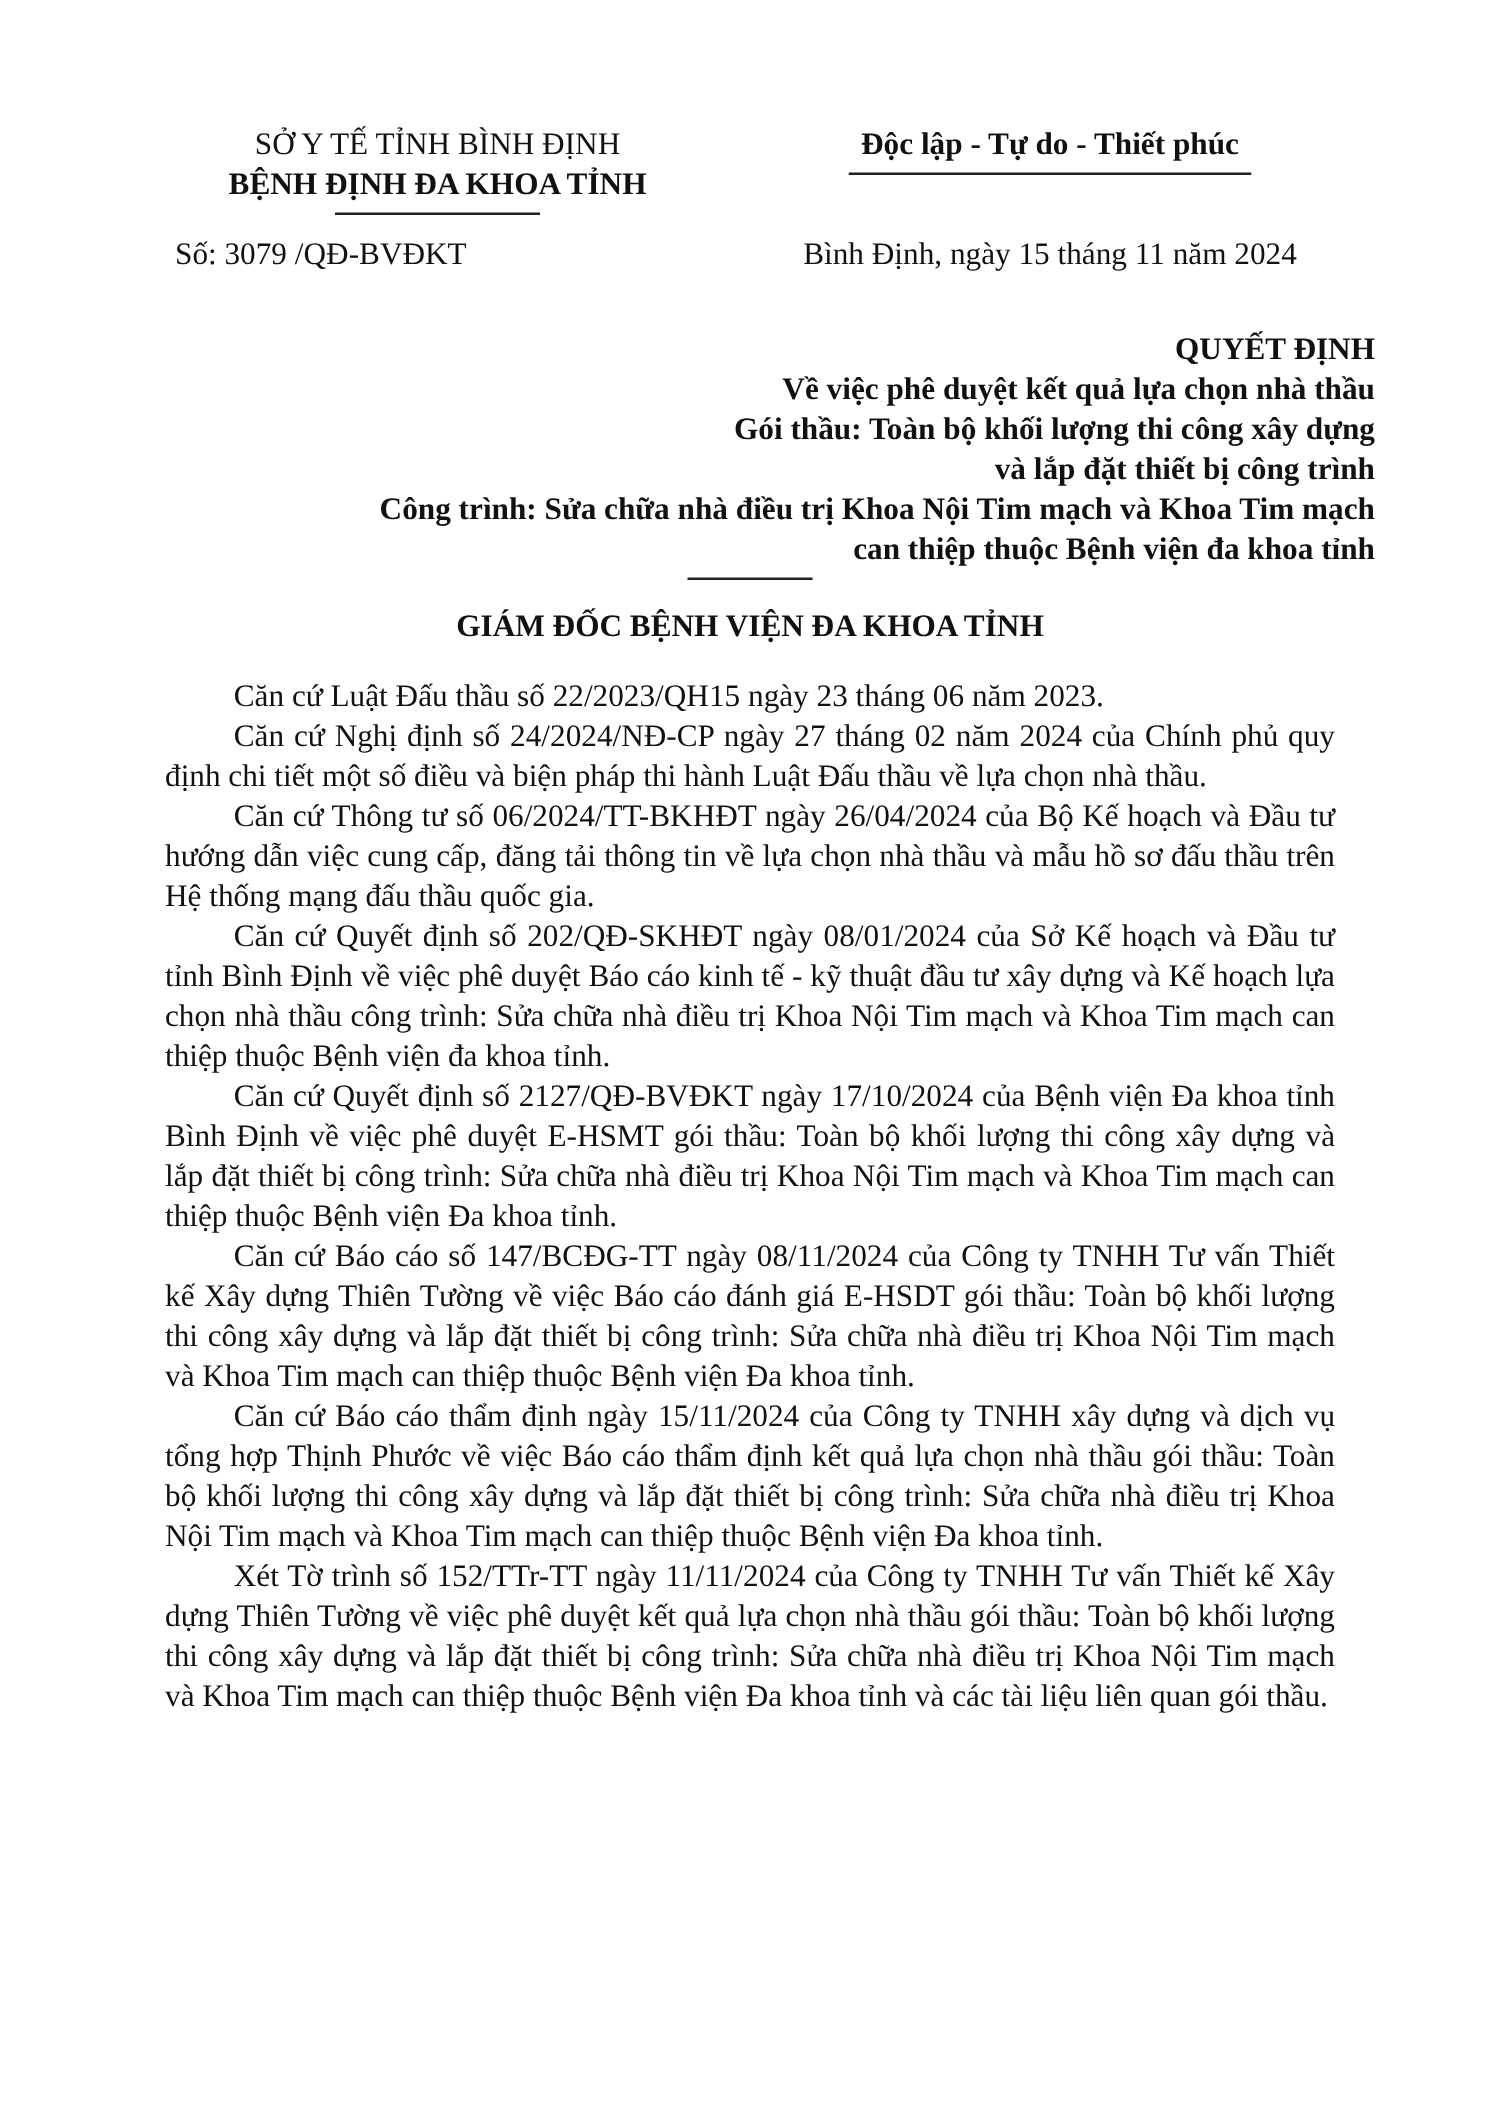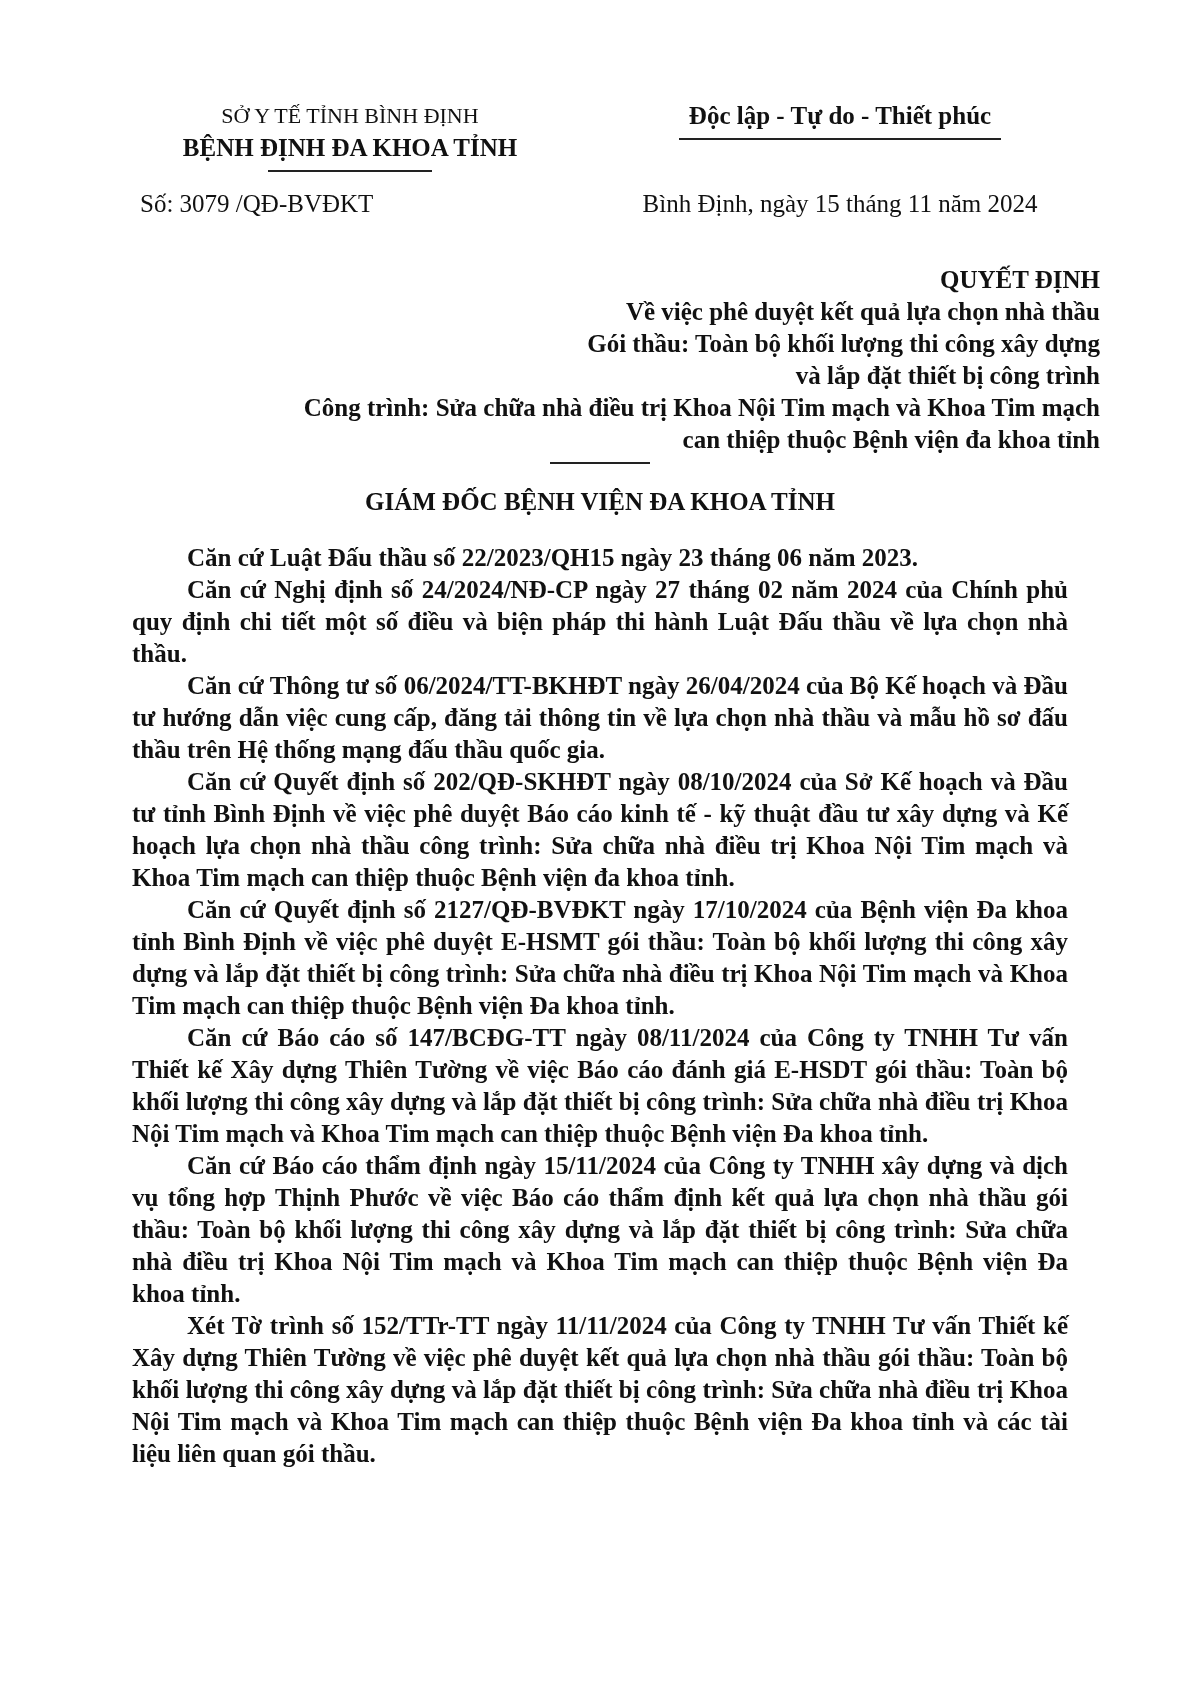--- a/index.html
+++ b/index.html
@@ -3,34 +3,34 @@
   <meta charset="utf-8">
   <style>
     html, body { margin: 0; padding: 0; background: #ffffff; }
     body {
       width: 1200px; height: 1698px; overflow: hidden; position: relative;
       font-family: "Liberation Serif", "DejaVu Serif", serif; color: #111111;
     }
     .page { position: absolute; left: 0; top: 0; width: 1200px; height: 1698px; }
     .hdr-left { position: absolute; left: 140px; top: 100px; width: 420px; text-align: center; }
     .hdr-right { position: absolute; left: 560px; top: 100px; width: 560px; text-align: center; }
-    .hdr-line1 { font-size: 22px; line-height: 32px; white-space: nowrap; }
+    .hdr-line1 { font-size: 25px; line-height: 32px; white-space: nowrap; }
     .hdr-line2 { font-size: 25px; line-height: 32px; font-weight: bold; white-space: nowrap; }
     .hdr-right .hdr-line1 { font-weight: bold; }
     .rule { height: 2px; background: #222; margin: 6px auto 0; }
     .rule-left { width: 164px; }
     .rule-right { width: 322px; }
     .docno { position: absolute; left: 140px; top: 190px; width: 420px; text-align: left; font-size: 25px; white-space: nowrap; }
     .dateline { position: absolute; left: 560px; top: 190px; width: 560px; text-align: center; font-size: 25px; white-space: nowrap; }
     .title-block { position: absolute; left: 100px; top: 264px; width: 1000px; text-align: right; font-weight: bold; font-size: 25px; line-height: 32px; }
     .title-block .t-main { font-size: 25px; }
     .rule-title { width: 100px; height: 2px; background: #222; margin: 6px auto 0; }
     .authority { position: absolute; left: 100px; top: 488px; width: 1000px; text-align: center; font-weight: bold; font-size: 25px; }
     .body { position: absolute; left: 132px; top: 542px; width: 936px; font-size: 25px; line-height: 32px; text-align: justify; }
-    .para { text-indent: 55px; margin: 0 0 0 0; font-weight: bold; }
+    .para { text-indent: 55px; margin: 0 0 0 0; }
   </style>
 </head>
 <body>
 
 <div class="page">
 
   <div class="hdr-left">
     <div class="hdr-line1">SỞ Y TẾ TỈNH BÌNH ĐỊNH</div>
     <div class="hdr-line2">BỆNH ĐỊNH ĐA KHOA TỈNH</div>
     <div class="rule rule-left"></div>
@@ -53,20 +53,20 @@
     <div>can thiệp thuộc Bệnh viện đa khoa tỉnh</div>
     <div class="rule-title"></div>
   </div>
 
   <div class="authority">GIÁM ĐỐC BỆNH VIỆN ĐA KHOA TỈNH</div>
 
   <div class="body">
     <p class="para">Căn cứ Luật Đấu thầu số 22/2023/QH15 ngày 23 tháng 06 năm 2023.</p>
     <p class="para">Căn cứ Nghị định số 24/2024/NĐ-CP ngày 27 tháng 02 năm 2024 của Chính phủ quy định chi tiết một số điều và biện pháp thi hành Luật Đấu thầu về lựa chọn nhà thầu.</p>
     <p class="para">Căn cứ Thông tư số 06/2024/TT-BKHĐT ngày 26/04/2024 của Bộ Kế hoạch và Đầu tư hướng dẫn việc cung cấp, đăng tải thông tin về lựa chọn nhà thầu và mẫu hồ sơ đấu thầu trên Hệ thống mạng đấu thầu quốc gia.</p>
-    <p class="para">Căn cứ Quyết định số 202/QĐ-SKHĐT ngày 08/10/2024 của Sở Kế hoạch và Đầu tư tỉnh Bình Định về việc phê duyệt Báo cáo kinh tế - kỹ thuật đầu tư xây dựng và Kế hoạch lựa chọn nhà thầu công trình: Sửa chữa nhà điều trị Khoa Nội Tim mạch và Khoa Tim mạch can thiệp thuộc Bệnh viện đa khoa tỉnh.</p>
+    <p class="para">Căn cứ Quyết định số 202/QĐ-SKHĐT ngày 08/01/2024 của Sở Kế hoạch và Đầu tư tỉnh Bình Định về việc phê duyệt Báo cáo kinh tế - kỹ thuật đầu tư xây dựng và Kế hoạch lựa chọn nhà thầu công trình: Sửa chữa nhà điều trị Khoa Nội Tim mạch và Khoa Tim mạch can thiệp thuộc Bệnh viện đa khoa tỉnh.</p>
     <p class="para">Căn cứ Quyết định số 2127/QĐ-BVĐKT ngày 17/10/2024 của Bệnh viện Đa khoa tỉnh Bình Định về việc phê duyệt E-HSMT gói thầu: Toàn bộ khối lượng thi công xây dựng và lắp đặt thiết bị công trình: Sửa chữa nhà điều trị Khoa Nội Tim mạch và Khoa Tim mạch can thiệp thuộc Bệnh viện Đa khoa tỉnh.</p>
     <p class="para">Căn cứ Báo cáo số 147/BCĐG-TT ngày 08/11/2024 của Công ty TNHH Tư vấn Thiết kế Xây dựng Thiên Tường về việc Báo cáo đánh giá E-HSDT gói thầu: Toàn bộ khối lượng thi công xây dựng và lắp đặt thiết bị công trình: Sửa chữa nhà điều trị Khoa Nội Tim mạch và Khoa Tim mạch can thiệp thuộc Bệnh viện Đa khoa tỉnh.</p>
     <p class="para">Căn cứ Báo cáo thẩm định ngày 15/11/2024 của Công ty TNHH xây dựng và dịch vụ tổng hợp Thịnh Phước về việc Báo cáo thẩm định kết quả lựa chọn nhà thầu gói thầu: Toàn bộ khối lượng thi công xây dựng và lắp đặt thiết bị công trình: Sửa chữa nhà điều trị Khoa Nội Tim mạch và Khoa Tim mạch can thiệp thuộc Bệnh viện Đa khoa tỉnh.</p>
     <p class="para">Xét Tờ trình số 152/TTr-TT ngày 11/11/2024 của Công ty TNHH Tư vấn Thiết kế Xây dựng Thiên Tường về việc phê duyệt kết quả lựa chọn nhà thầu gói thầu: Toàn bộ khối lượng thi công xây dựng và lắp đặt thiết bị công trình: Sửa chữa nhà điều trị Khoa Nội Tim mạch và Khoa Tim mạch can thiệp thuộc Bệnh viện Đa khoa tỉnh và các tài liệu liên quan gói thầu.</p>
   </div>
 
 </div>
 
 </body></html>

